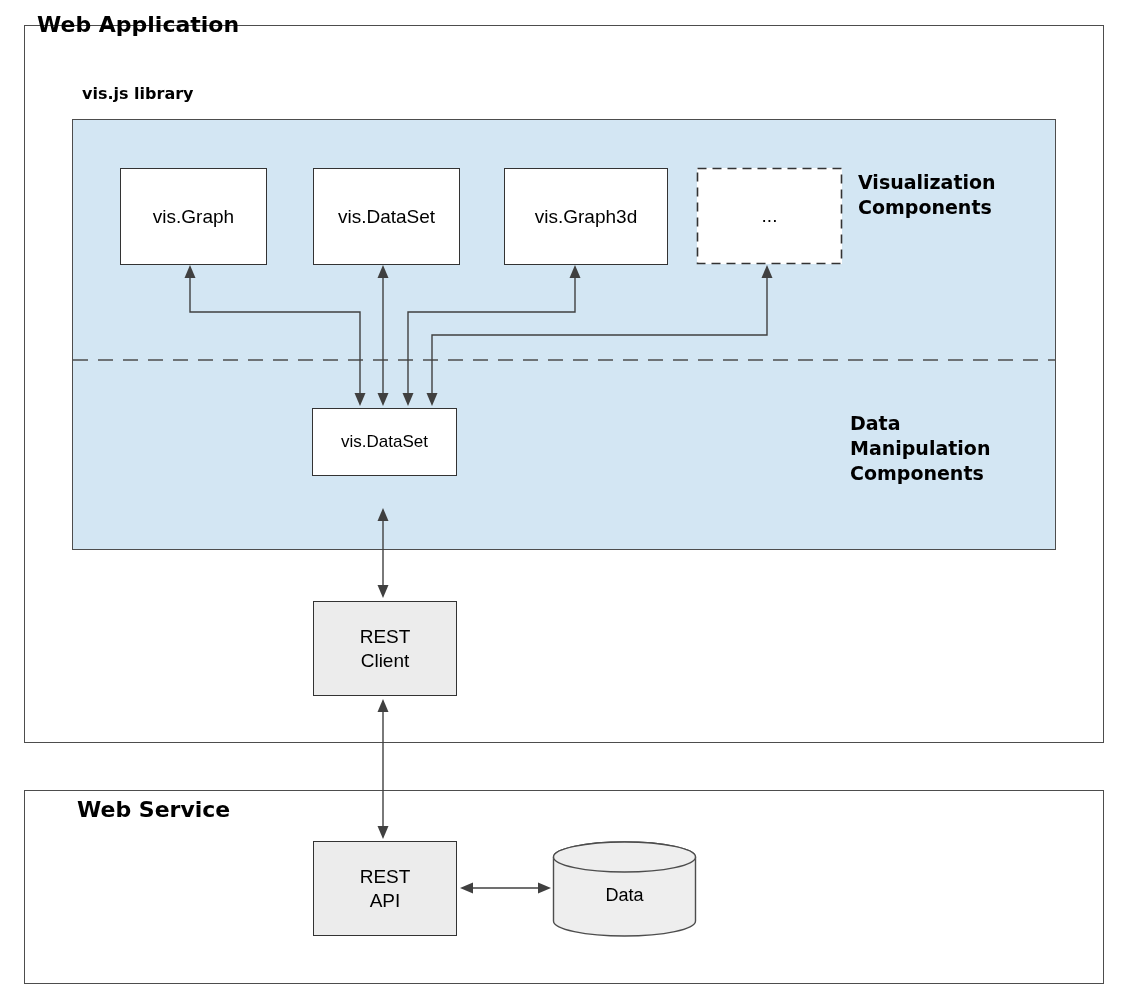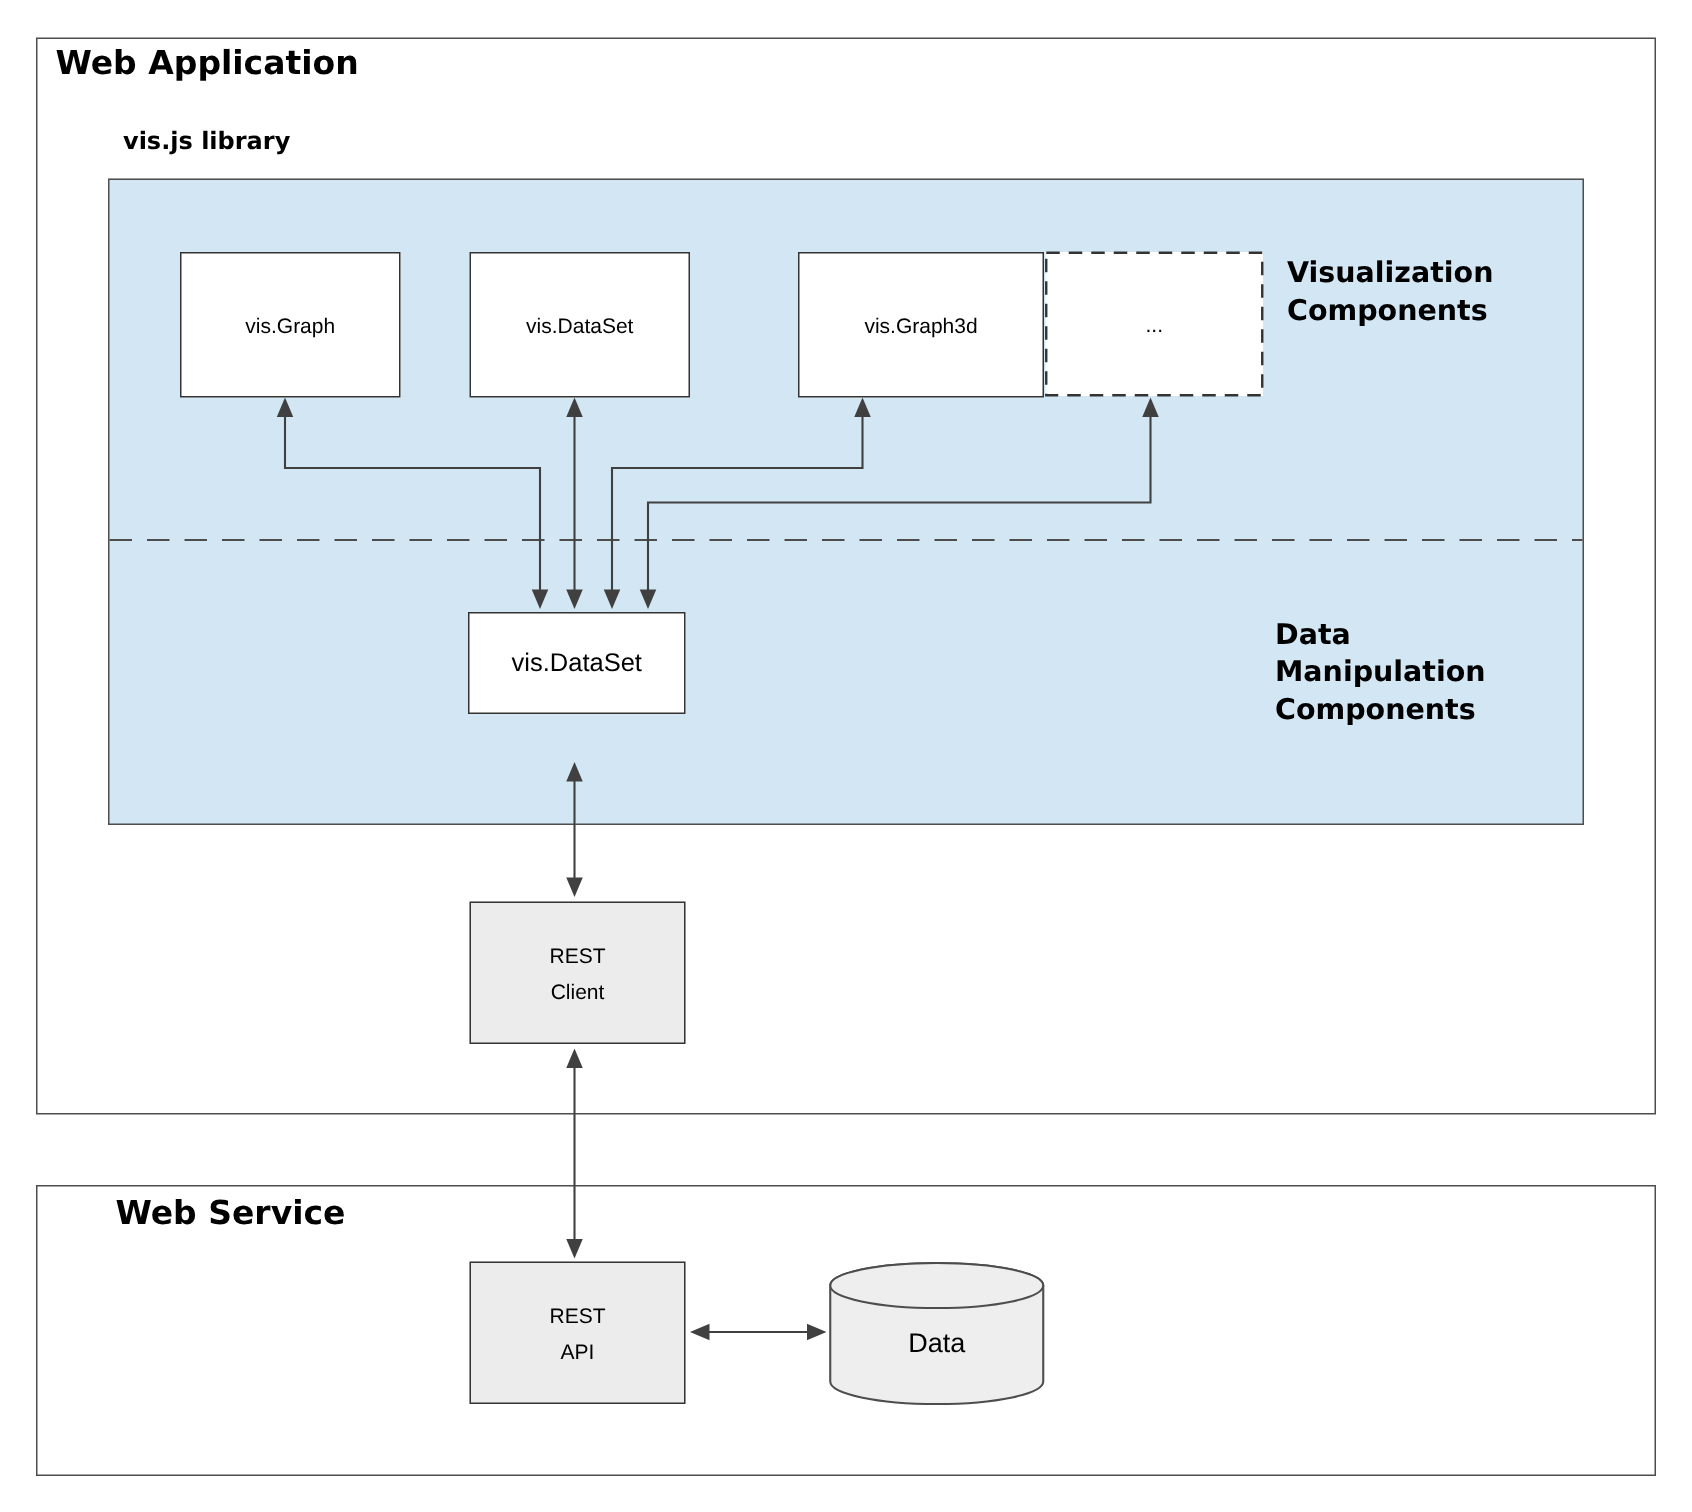--- a/index.html
+++ b/index.html
@@ -29,21 +29,21 @@
     box-sizing: border-box;
     z-index: 2;
   }
   .section-title {
     position: absolute;
     font-family: "DejaVu Sans", sans-serif;
     font-weight: bold;
     font-size: 22px;
     z-index: 3;
   }
-  #title-webapp     { left: 37px; top: 30px; }
+  #title-webapp     { left: 37px; top: 12px; }
   #title-webservice { left: 37px; top: 797px; margin-left: 40px; }
   #label-visjs {
     position: absolute;
     left: 82px; top: 84px;
     font-family: "DejaVu Sans", sans-serif;
     font-weight: bold;
     font-size: 16px;
     z-index: 3;
   }
   .side-label {
@@ -59,29 +59,29 @@
   #label-visualization { left: 858px; top: 170px; width: 175px; }
   #label-datamanip     { left: 850px; top: 411px; width: 190px; }
   .node {
     position: absolute;
     display: flex;
     align-items: center;
     justify-content: center;
     background: #ffffff;
     border: 1.5px solid #333333;
     box-sizing: border-box;
-    font-size: 14px;
+    font-size: 19px;
     line-height: 24px;
     text-align: center;
     white-space: pre-line;
     z-index: 3;
   }
   #box-graph     { left: 120px; top: 168px; width: 147px; height: 97px; }
   #box-timeline  { left: 313px; top: 168px; width: 147px; height: 97px; }
-  #box-graph3d   { left: 504px; top: 168px; width: 164px; height: 97px; margin-left: 28px; }
+  #box-graph3d   { left: 504px; top: 168px; width: 164px; height: 97px; }
   #box-more      { left: 697px; top: 168px; width: 145px; height: 96px; border: none; }
   #box-dataset   { left: 312px; top: 408px; width: 145px; height: 68px; font-size: 17px; }
   #box-restclient{ left: 313px; top: 601px; width: 144px; height: 95px; background: #ececec; }
   #box-restapi   { left: 313px; top: 841px; width: 144px; height: 95px; background: #ececec; }
   #label-data {
     position: absolute;
     left: 553px; top: 860px; width: 143px; height: 70px;
     display: flex; align-items: center; justify-content: center;
     font-size: 18px;
     z-index: 10;

